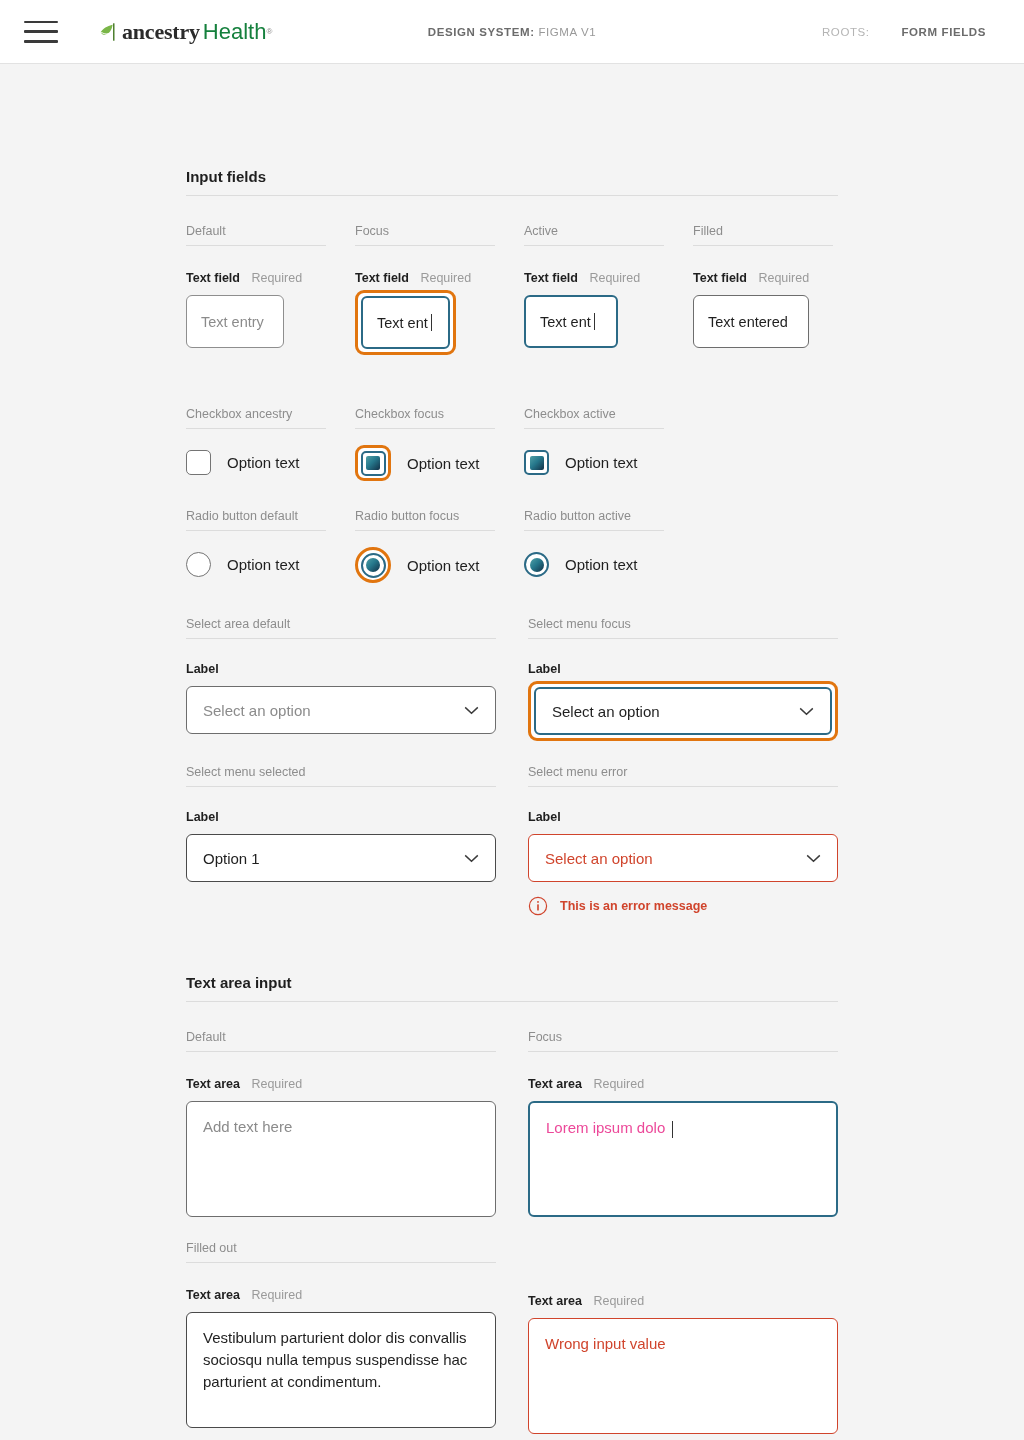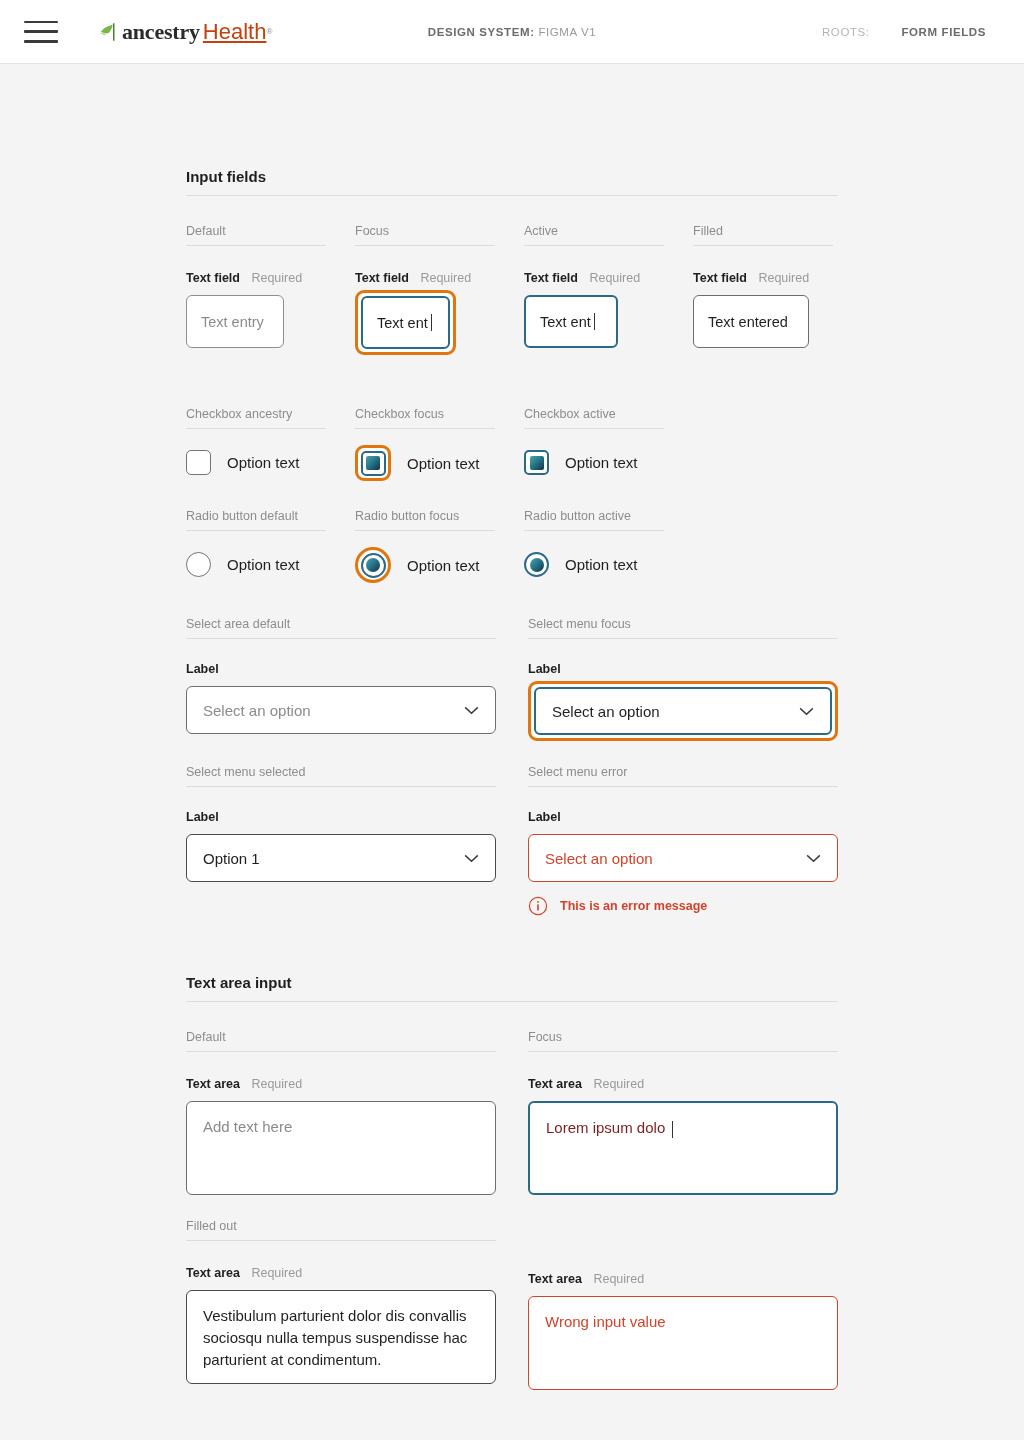--- a/index.html
+++ b/index.html
@@ -20,21 +20,21 @@
     position:relative;
   }
   .hamburger { margin-left:24px; width:34px; height:22px;
     display:flex; flex-direction:column; justify-content:space-between; cursor:pointer; }
   .hamburger i { display:block; height:2.5px; background:#3a3a3a; border-radius:1px; }
   .logo { display:flex; align-items:center; margin-left:40px; }
   .leaf { width:22px; height:22px; margin-right:2px; }
   .logo-anc { font-family:"Liberation Serif", serif; font-weight:bold;
     font-size:22px; color:#2b2b2b; letter-spacing:-0.2px; }
   .logo-health { font-family:"Liberation Sans", sans-serif; font-weight:400;
-    font-size:22px; color:#c2410c; margin-left:3px;text-decoration:underline; }
+    font-size:22px; color:#15803d; margin-left:3px; }
   .logo-tm { font-size:8px; color:#8a8a8a; vertical-align:super; }
   .top-center { position:absolute; left:50%; transform:translateX(-50%);
     font-size:11.5px; letter-spacing:0.6px; color:#999; }
   .top-center b { color:#6b6b6b; font-weight:bold; }
   .top-right { position:absolute; right:38px; font-size:11.5px;
     letter-spacing:0.6px; color:#b4b4b4; }
   .top-right b { color:#6b6b6b; font-weight:bold;padding-left:28px; }
 
   
   .page { padding:0 0 0 0; position:relative; }
@@ -92,25 +92,25 @@
      padding:0 16px; font-size:15px; }
   .sel.default { border:1.5px solid #6d6d6d; color:#8b8b8b; }
   .sel.selected { border:1.5px solid #4a4a4a; color:#1f1f1f; }
   .sel.focus { border:2px solid #2b6a86; color:#1f1f1f; }
   .sel.error { border:1.5px solid #d0442c; color:#d0442c; }
   .selring { border:3px solid #e1750f; border-radius:9px; padding:3px;
       background:#fff; }
   .chev { width:15px; height:9px; flex:none; }
 
   
-  .ta { border-radius:6px; background:#fff; height:94px;
+  .ta { border-radius:6px; background:#fff; height:116px;
       padding:14px 16px; font-size:15px; line-height:1.45; }
   .ta.default { border:1.5px solid #6d6d6d; color:#8b8b8b; }
   .ta.filledout { border:1.5px solid #4a4a4a; color:#1f1f1f; }
-  .ta.focus { border:2px solid #2b6a86; color:#7f1d1d; }
+  .ta.focus { border:2px solid #2b6a86; color:#ec4899; }
   .ta.error { border:1.5px solid #d0442c; color:#d0442c; }
 
   
   .errmsg { display:flex; align-items:center; margin-top:14px; }
   .err-ico { width:20px; height:20px; flex:none; }
   .err-text { font-size:12.5px; font-weight:bold; color:#d0442c; margin-left:12px; }
 
   .two-col { display:flex; }
   .col-l { width:310px; }
   .col-r { width:310px; margin-left:32px; }

